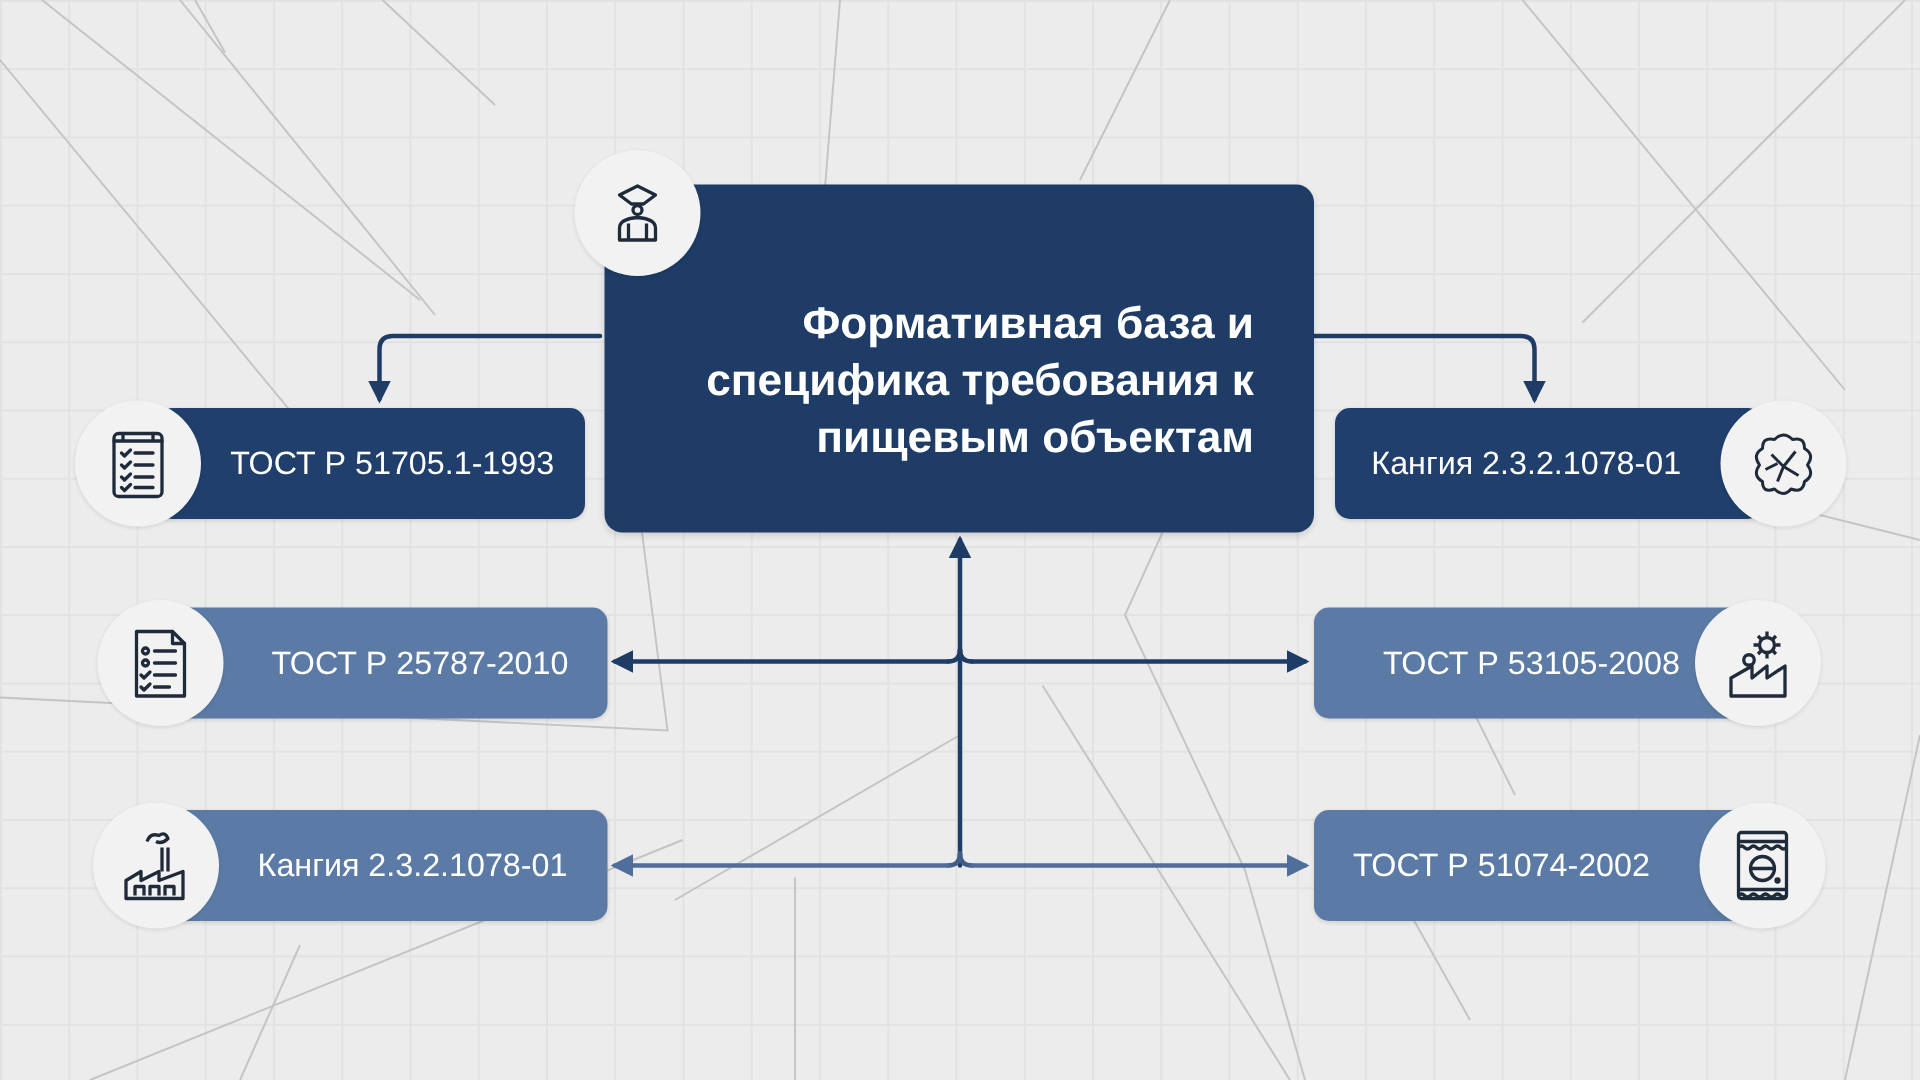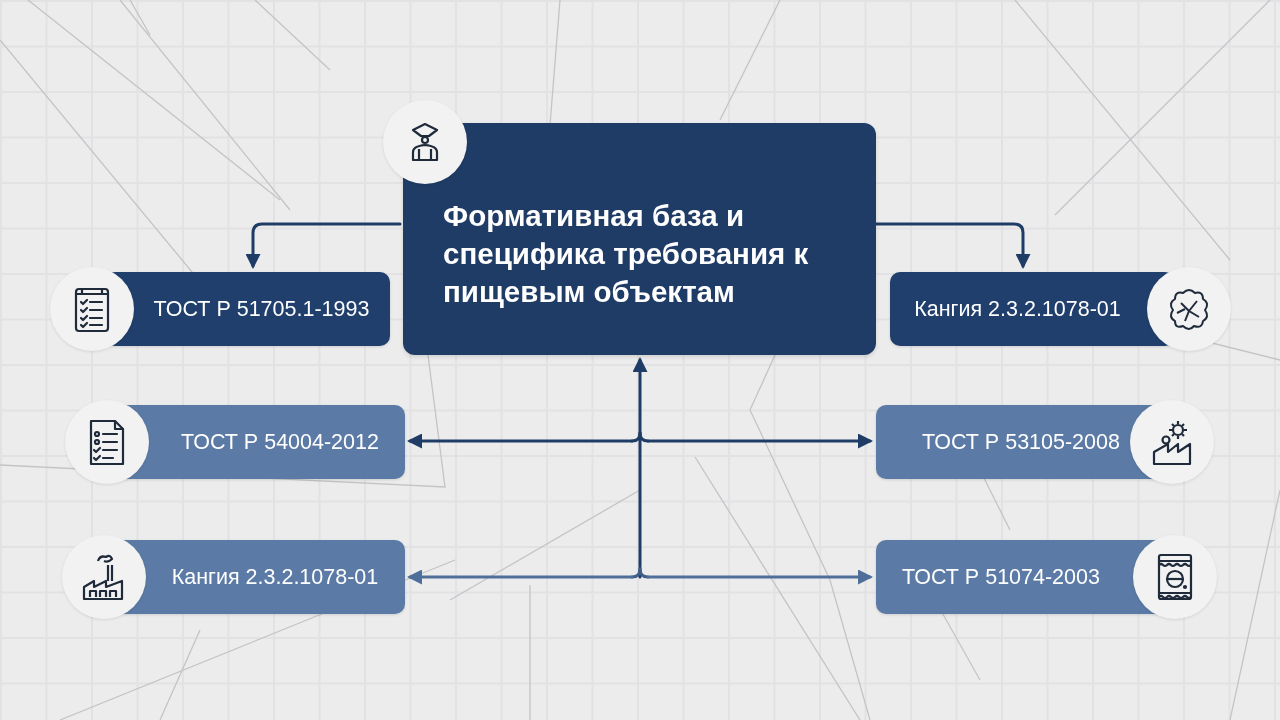--- a/index.html
+++ b/index.html
@@ -15,21 +15,21 @@
   }
   svg.layer { position: absolute; left: 0; top: 0; width: 1280px; height: 720px; }
   .box {
     position: absolute; box-sizing: border-box; color: #fff;
     display: flex; align-items: center; justify-content: center;
     font-family: "Liberation Sans", sans-serif;
   }
   .main-box {
     left: 403px; top: 123px; width: 473px; height: 232px;
     background: #1f3c66; border-radius: 12px;
-    text-align: left; font-size: 29.5px; line-height: 38px; font-weight: bold;
+    text-align: right; font-size: 29.5px; line-height: 38px; font-weight: bold;
     padding: 30px 40px 0 40px;
     box-shadow: 0 2px 4px rgba(0,0,0,0.12);
   }
   .main-title { display: block; }
   .node {
     height: 74px; border-radius: 10px; font-size: 21.5px; white-space: nowrap;
     box-shadow: 0 1px 3px rgba(0,0,0,0.12);
   }
   .node.dark { background: #203f6c; }
   .node.light { background: #5b7ba6; }
@@ -129,21 +129,21 @@
   <span class="node-label" style="padding-right:30px;">Кангия 2.3.2.1078-01</span>
 </div>
 <div class="icon-circle" style="left:1147px; top:267px;">
   <svg viewBox="0 0 52 52" fill="none" stroke="#1f2a3a" stroke-width="2" stroke-linejoin="round">
     <path d="M20,10 Q26,4 32,10 Q40,8 40,16 Q47,20 42,27 Q47,34 40,38 Q39,46 31,43 Q26,49 20,43 Q12,46 12,38 Q5,34 10,27 Q5,20 12,16 Q12,8 20,10 Z"></path>
     <path d="M18,20 L26,28 L34,18 M26,28 L22,38 M26,28 L36,34 M14,30 L22,26"></path>
   </svg>
 </div>
 
 <div class="box node light" style="left:115px; top:405px; width:290px;">
-  <span class="node-label" style="padding-left:40px;">ТОСТ Р 54004-2012</span>
+  <span class="node-label" style="padding-left:40px;">ТОСТ Р 25787-2010</span>
 </div>
 <div class="icon-circle" style="left:65px; top:400px;">
   <svg viewBox="0 0 52 52" fill="none" stroke="#1f2a3a" stroke-width="2.2" stroke-linecap="round" stroke-linejoin="round">
     <path d="M10,5 L34,5 L42,13 L42,48 L10,48 Z"></path>
     <path d="M34,5 L34,13 L42,13"></path>
     <circle cx="16" cy="18" r="2"></circle>
       <path d="M22,18 L36,18"></path>
     <circle cx="16" cy="26" r="2"></circle>
       <path d="M22,26 L36,26"></path>
     <path d="M13,34 l2,2 l4,-4 M22,34 L36,34"></path>
@@ -169,21 +169,21 @@
 <div class="icon-circle" style="left:62px; top:535px;">
   <svg viewBox="0 0 52 52" fill="none" stroke="#1f2a3a" stroke-width="2.2" stroke-linejoin="round">
     <path d="M20,10 Q22,4 28,6 Q32,3 34,8 Q30,12 26,10"></path>
     <path d="M30,14 L30,30 M34,14 L34,30"></path>
     <path d="M6,48 L6,36 L16,30 L16,36 L28,30 L28,36 L44,30 L44,48 Z"></path>
     <path d="M12,46 L12,40 L18,40 L18,46 M22,46 L22,40 L28,40 L28,46 M32,46 L32,40 L38,40 L38,46"></path>
   </svg>
 </div>
 
 <div class="box node light" style="left:876px; top:540px; width:290px;">
-  <span class="node-label" style="padding-right:40px;">ТОСТ Р 51074-2003</span>
+  <span class="node-label" style="padding-right:40px;">ТОСТ Р 51074-2002</span>
 </div>
 <div class="icon-circle" style="left:1133px; top:535px;">
   <svg viewBox="0 0 52 52" fill="none" stroke="#1f2a3a" stroke-width="2.2" stroke-linejoin="round">
     <rect x="10" y="4" width="32" height="44" rx="2"></rect>
     <path d="M10,10 L42,10 M10,42 L42,42"></path>
     <path d="M10,14 q2,-2 4,0 q2,2 4,0 q2,-2 4,0 q2,2 4,0 q2,-2 4,0 q2,2 4,0 q2,-2 4,0 q2,2 4,0"></path>
     <path d="M10,46 q2,-2 4,0 q2,2 4,0 q2,-2 4,0 q2,2 4,0 q2,-2 4,0 q2,2 4,0 q2,-2 4,0 q2,2 4,0"></path>
     <circle cx="26" cy="28" r="8"></circle>
     <path d="M19,28 L33,28"></path>
     <circle cx="36" cy="36" r="1" fill="#1f2a3a"></circle>

